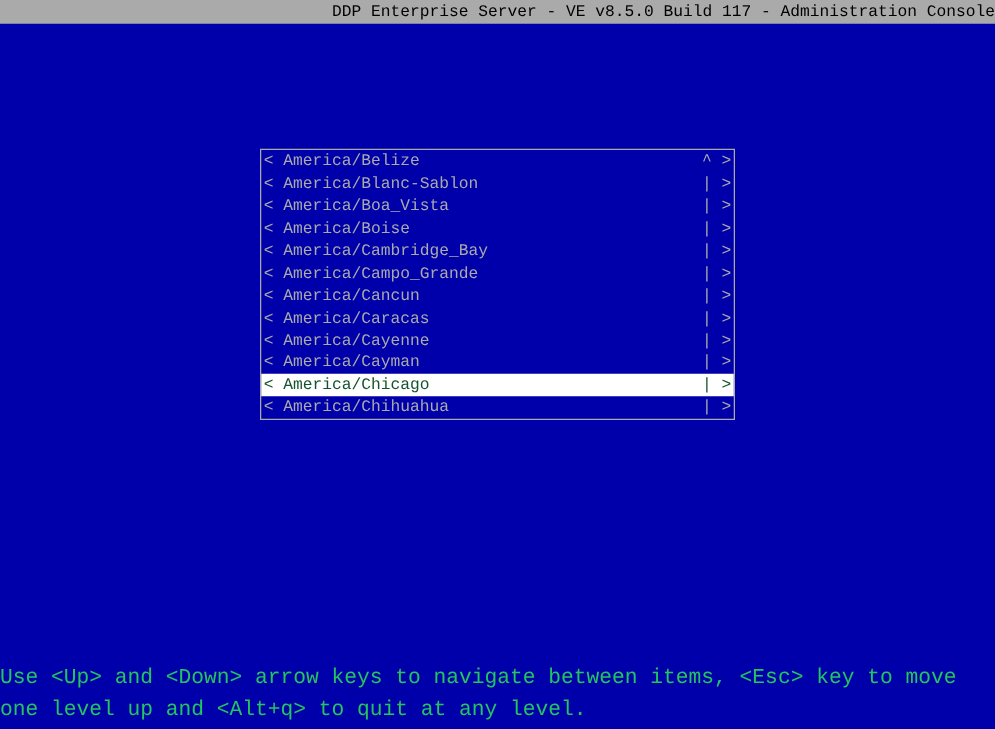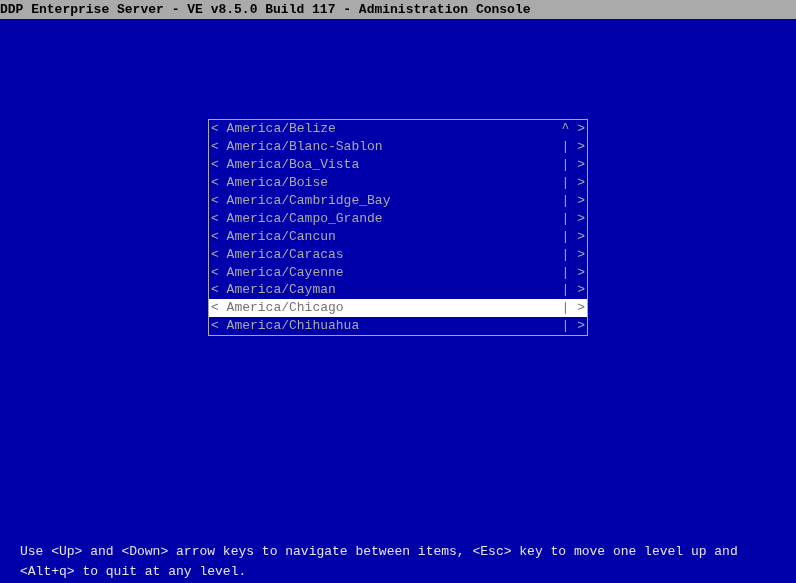--- a/index.html
+++ b/index.html
@@ -11,24 +11,23 @@
       font-family: 'Courier New', Courier, monospace;
       font-size: 13px;
       color: #AAAAAA;
       overflow: hidden;
       position: relative;
     }
 
     #title-bar {
       background-color: #AAAAAA;
       color: #000000;
-      text-align: left;
+      text-align: right;
       padding: 2px 0;
       font-size: 13px;
-      font-weight: bold;
     }
 
     #main-area {
       display: flex;
       justify-content: center;
       align-items: flex-start;
       padding-top: 100px;
     }
 
     #list-box {
@@ -42,41 +41,41 @@
       display: flex;
       justify-content: space-between;
       padding: 0 2px;
       white-space: nowrap;
       font-size: 13px;
       line-height: 1.38;
     }
 
     .list-item.selected {
       background-color: #FFFFFF;
-      color: #737373;
+      color: #14532d;
     }
 
     .list-item .left-part {
       flex: 1;
       overflow: hidden;
     }
 
     .list-item .right-part {
       margin-left: 4px;
       flex-shrink: 0;
     }
 
     #status-bar {
       position: absolute;
       bottom: 0;
       left: 0;
       width: 100%;
-      padding: 2px 20px;
-      color: #e5e5e5;
-      font-size: 13px;
+      padding: 2px 0;
+      color: #22c55e;
+      font-size: 17px;
       line-height: 1.5;
     }
   </style>
 </head>
 <body>
 
 <div id="title-bar">
   <span>DDP Enterprise Server - VE v8.5.0 Build 117 - Administration Console</span>
 </div>
 

